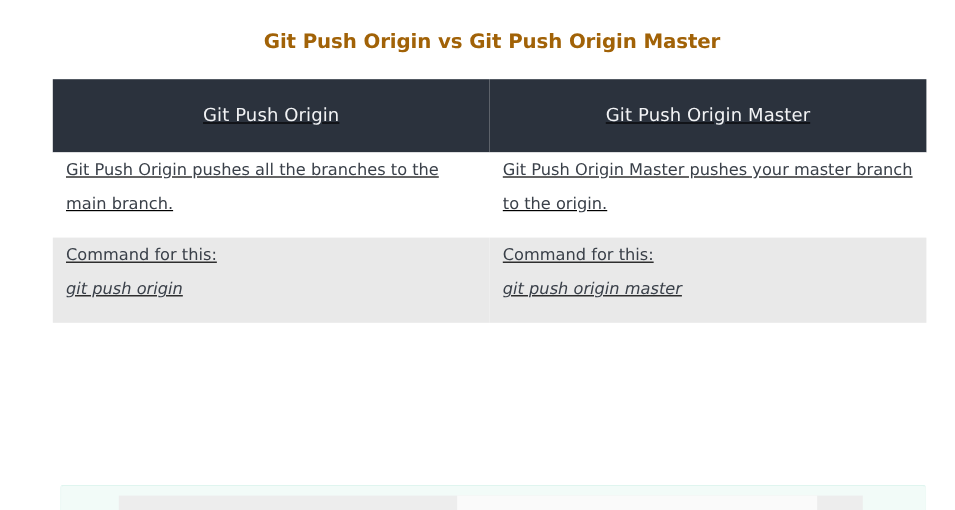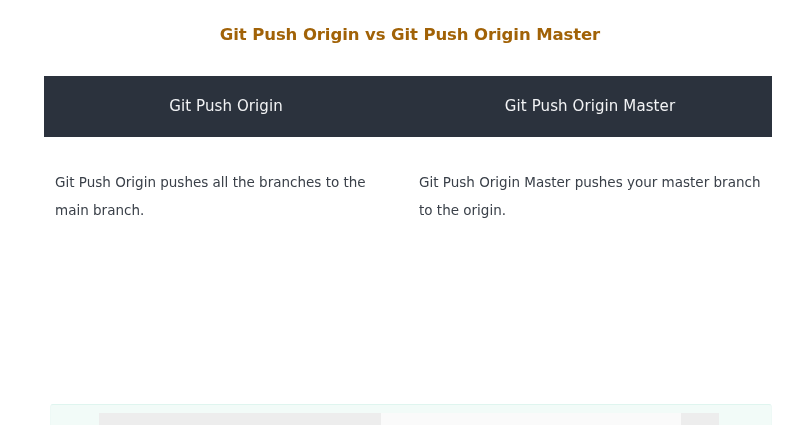--- a/index.html
+++ b/index.html
@@ -34,45 +34,46 @@
     color: #a16207;
     letter-spacing: -0.1px;
     line-height: 22px;
     margin-left: 12px;
   }
 
   
   .cmp-table {
     position: absolute;
     left: 44px;
-    top: 76px;
+    top: 66px;
     width: 728px;
     border-collapse: collapse;
     table-layout: fixed;
+    text-decoration: underline;
   }
 
   .cmp-table thead tr {
     background: #2b323d;
   }
 
   .cmp-table th {
     color: #f2f3f5;
     font-size: 15px;
     font-weight: normal;
     text-align: center;
     padding: 21px 10px 22px 10px;
     letter-spacing: 0.1px;
   }
 
   .cmp-table td {
     font-size: 13.5px;
     color: #3a4049;
     vertical-align: top;
     line-height: 28px;
-    padding: 31px 11px 14px 11px;
+    padding: 1px 11px 14px 11px;
     width: 50%;
   }
 
   .row-plain {
     background: #ffffff;
   }
   .row-shaded {
     background: #e9e9e9;
   }
 
@@ -129,20 +130,30 @@
         <th>Git Push Origin Master</th>
       </tr>
     </thead>
     <tbody>
 
       <tr class="row-plain">
         <td>Git Push Origin pushes all the branches to the main branch.</td>
         <td>Git Push Origin Master pushes your master branch to the origin.</td>
       </tr>
 
+      <tr class="row-shaded">
+        <td>
+          <span class="cmd-label">Command for this:</span>
+          <span class="cmd-code">git push origin</span>
+        </td>
+        <td>
+          <span class="cmd-label">Command for this:</span>
+          <span class="cmd-code">git push origin master</span>
+        </td>
+      </tr>
 
 
     </tbody>
   </table>
 
   <div class="mint-panel">
     <div class="mint-panel-inner"></div>
     <div class="mint-panel-inner2"></div>
   </div>
 

